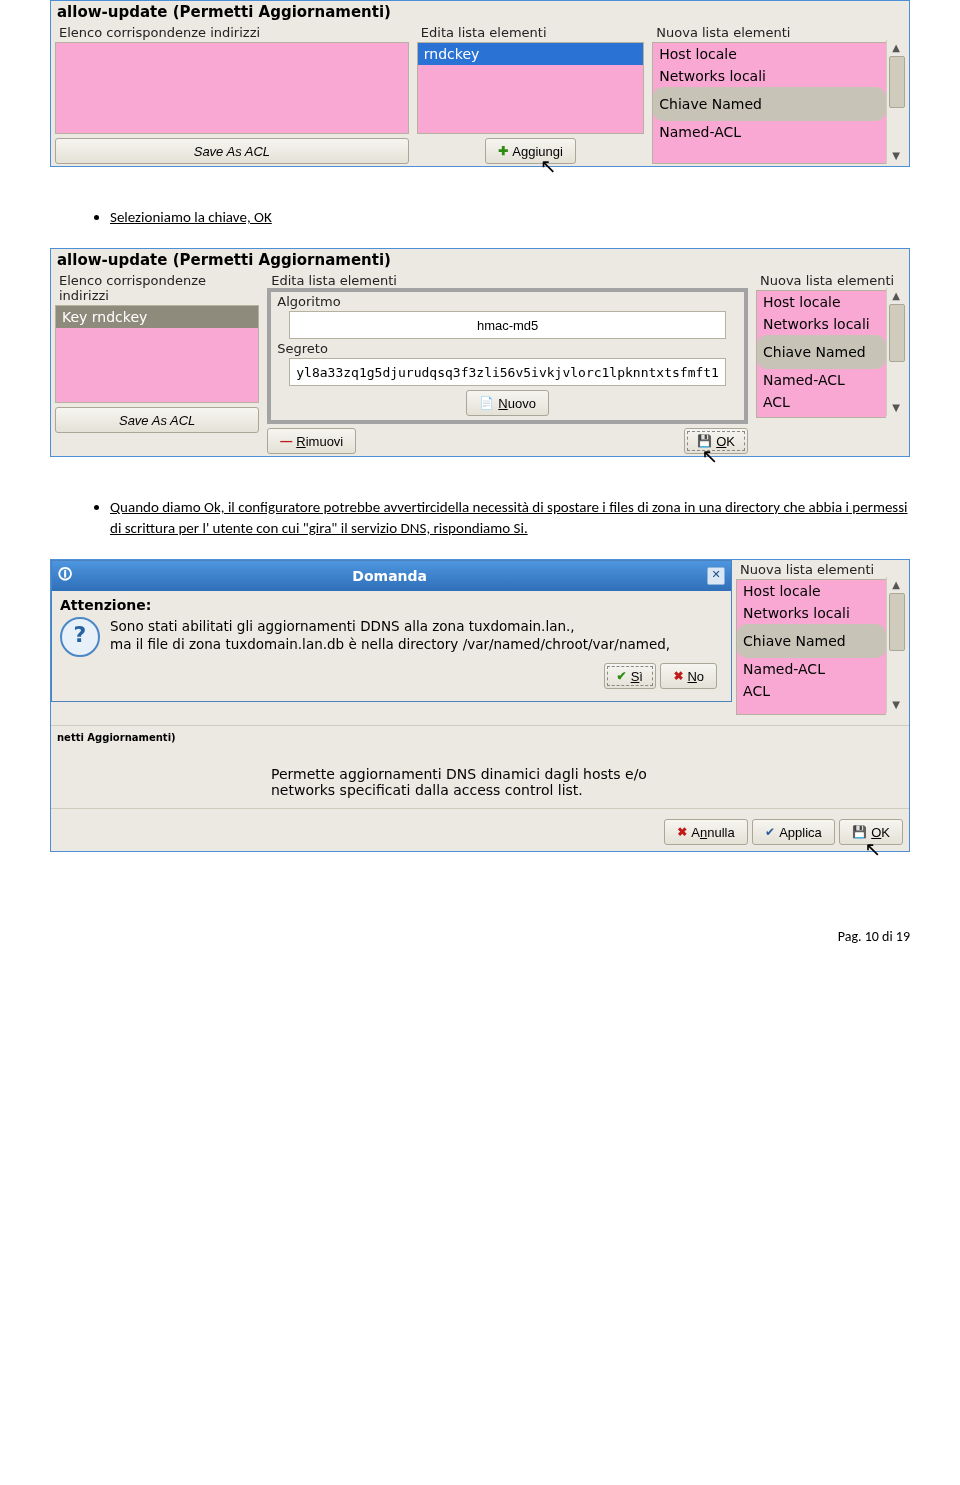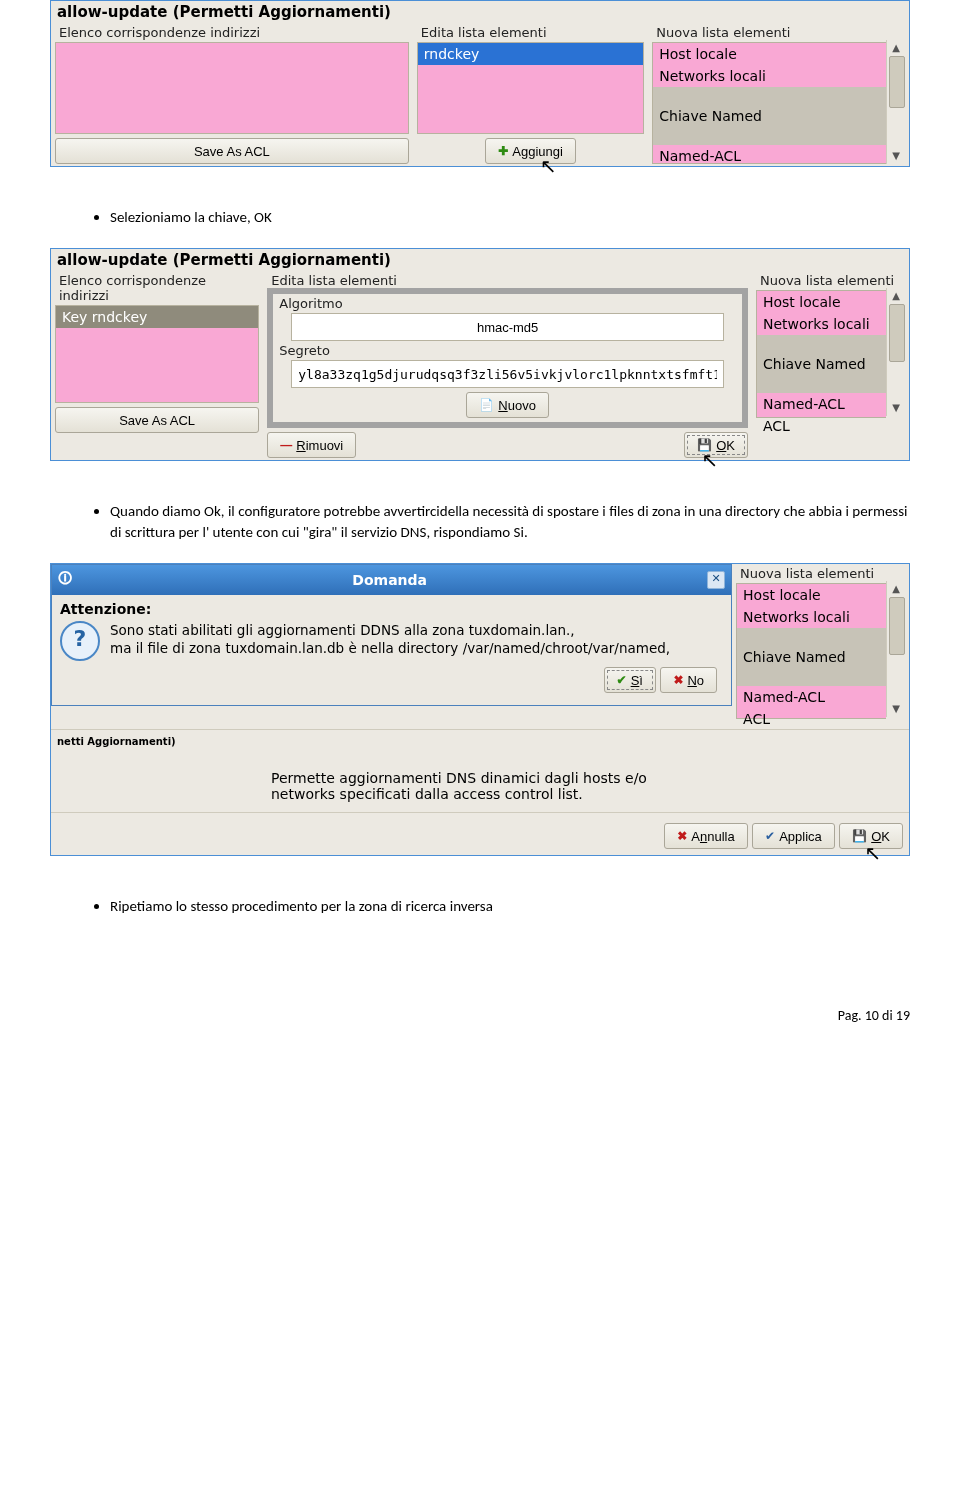--- a/index.html
+++ b/index.html
@@ -35,39 +35,40 @@
   .listbox.short { height: 120px; }
   .selected-blue {
     background: #2a72d4;
     color: #fff;
     padding: 3px 6px;
     font-size: 14px;
   }
   .selected-grey {
     background: #c7c3b7;
     color: #000;
-    padding: 21px 6px;
+    padding: 9px 6px;
     font-size: 14px;
+    border-radius: 10px;
   }
   .list-text { padding: 3px 6px; font-size: 14px; color: #000; }
   .gtk-btn {
     display: inline-flex;
     align-items: center;
     justify-content: center;
     gap: 4px;
     border: 1px solid #aaa698;
     background: linear-gradient(#f6f5f0, #e4e1d6);
     border-radius: 3px;
     height: 26px;
     padding: 0 12px;
     font-size: 13px;
     color: #000;
     cursor: pointer;
   }
-  .gtk-btn.wide { width: 100%; }
+  .gtk-btn.wide { width: 100%; font-style: italic; }
   .gtk-btn.primary { outline: 1px dashed #888; outline-offset: -4px; }
   .scroll-col {
     width: 18px;
     background: #ece9e2;
     border-left: 1px solid #cfcbbd;
     position: relative;
   }
   .scroll-arrow {
     position: absolute;
     left: 2px;
@@ -101,21 +102,21 @@
     font-size: 13px;
     font-family: monospace, 'DejaVu Sans Mono', monospace;
     color: #000;
   }
   .text-field.center { text-align: center; font-family: Arial, sans-serif; }
   .cursor-img { position: absolute; font-size: 20px; color: #000; }
 
   
   .body-text { font-size: 15px; line-height: 1.4; margin: 40px 0 20px 0; }
   ul.bul { padding-left: 60px; margin: 10px 0; }
-  ul.bul li { margin: 4px 0; }
+  ul.bul li { margin: 4px 0; text-decoration: underline; }
 
   
   .dialog-win {
     border: 1px solid #4b81bd;
   }
   .dialog-title {
     background: linear-gradient(#4d96df, #2f6fb8);
     color: #fff;
     font-weight: bold;
     padding: 3px 6px;
@@ -228,21 +229,21 @@
         <div class="fieldset-label">Elenco corrispondenze indirizzi</div>
         <div class="listbox" style="height:96px;">
           <div style="background:#8f8b7c;color:#fff;padding:3px 6px;font-size:14px;">Key rndckey</div>
         </div>
         <div style="margin-top:4px;">
           <button class="gtk-btn wide">Save As ACL</button>
         </div>
       </div>
       <div class="col" style="flex:2.0;">
         <div class="fieldset-label">Edita lista elementi</div>
-        <div style="border:6px solid #a3a3a3;padding:2px;">
+        <div style="border:4px solid #a3a3a3;padding:2px;">
           <div class="fieldset-label">Algoritmo</div>
           <div class="input-line">
             <input class="text-field center" readonly="" value="hmac-md5" style="">
           </div>
           <div class="fieldset-label">Segreto</div>
           <div class="input-line">
             <input class="text-field" readonly="" value="yl8a33zq1g5djurudqsq3f3zli56v5ivkjvlorc1lpknntxtsfmft1ybkemb" style="">
           </div>
           <div style="text-align:center;padding:2px 0;">
             <button class="gtk-btn">
@@ -361,21 +362,16 @@
         </button>
         <button class="gtk-btn">
           <span class="gi save-ic">💾</span>
           <span><span class="u">O</span>K</span>
         </button>
         <span class="cursor-img" style="bottom:-10px;right:28px;">↖</span>
       </div>
     </div>
   </div>
 
-  <div class="body-text">
-    <ul class="bul">
-      <li>Ripetiamo lo stesso procedimento per la zona di ricerca inversa</li>
-    </ul>
-  </div>
 
 </div>
 
 <div class="footer">Pag. 10 di 19</div>
 
 </body></html>

